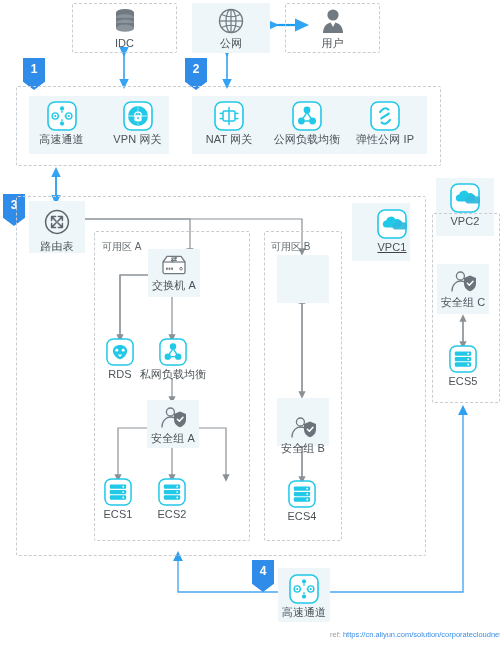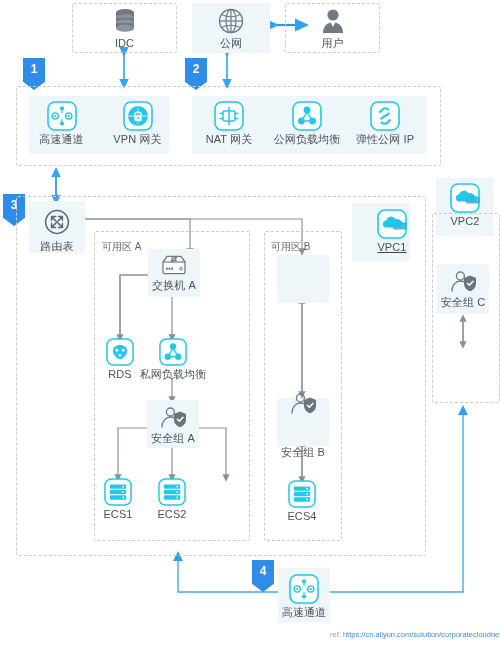--- a/index.html
+++ b/index.html
@@ -300,21 +300,21 @@
     </svg>
     <div class="lbl">ECS2</div>
   </div>
 
   <div class="abs dashbox" style="left:264px;top:231px;width:78px;height:310px;"></div>
   <div class="abs zonelabel" style="left:271px;top:240px;">可用区 B</div>
 
   <div class="abs tintbox" style="left:277px;top:255px;width:52px;height:48px;"></div>
 
   <div class="abs tintbox" style="left:277px;top:398px;width:52px;height:48px;"></div>
-  <div class="abs node" style="left:274px;top:390px;width:58px;gap:28px;">
+  <div class="abs node" style="left:274px;top:414px;width:58px;">
     <svg class="icon" width="30" height="26" viewBox="0 0 30 26">
       <path d="M12.4,4 a4,4 0 1 0 0,8 a4,4 0 1 0 0,-8 Z" fill="none" stroke="#707a80" stroke-width="1.3"></path>
       <path d="M4,23 C4,16.6 8.4,13 12.4,13 C14.2,13 15.6,13.4 16.8,14" fill="none" stroke="#707a80" stroke-width="1.3" stroke-linecap="round"></path>
       <path d="M22,7.4 L28,10 L28,15.4 C28,19.4 25.2,22 22,23.2 C18.8,22 16,19.4 16,15.4 L16,10 Z" fill="#6b747a"></path>
       <path d="M19.4,15.2 L21.4,17.2 L25,13.2" fill="none" stroke="#fff" stroke-width="1.5" stroke-linecap="round" stroke-linejoin="round"></path>
     </svg>
     <div class="lbl">安全组 B</div>
   </div>
 
   <div class="abs node" style="left:284px;top:480px;width:36px;">
@@ -356,20 +356,32 @@
   <div class="abs node" style="left:434px;top:268px;width:58px;">
     <svg class="icon" width="30" height="26" viewBox="0 0 30 26">
       <path d="M12.4,4 a4,4 0 1 0 0,8 a4,4 0 1 0 0,-8 Z" fill="none" stroke="#707a80" stroke-width="1.3"></path>
       <path d="M4,23 C4,16.6 8.4,13 12.4,13 C14.2,13 15.6,13.4 16.8,14" fill="none" stroke="#707a80" stroke-width="1.3" stroke-linecap="round"></path>
       <path d="M22,7.4 L28,10 L28,15.4 C28,19.4 25.2,22 22,23.2 C18.8,22 16,19.4 16,15.4 L16,10 Z" fill="#6b747a"></path>
       <path d="M19.4,15.2 L21.4,17.2 L25,13.2" fill="none" stroke="#fff" stroke-width="1.5" stroke-linecap="round" stroke-linejoin="round"></path>
     </svg>
     <div class="lbl">安全组 C</div>
   </div>
 
+  <div class="abs node" style="left:445px;top:345px;width:36px;">
+    <svg class="icon" width="28" height="28" viewBox="0 0 30 30">
+      <rect x="1" y="1" width="28" height="28" rx="7" fill="#fff" stroke="#22c8e8" stroke-width="1.6"></rect>
+      <rect x="6.2" y="7" width="17.6" height="4.6" rx="1.2" fill="#22c8e8"></rect>
+      <rect x="6.2" y="12.8" width="17.6" height="4.6" rx="1.2" fill="#22c8e8"></rect>
+      <rect x="6.2" y="18.6" width="17.6" height="4.6" rx="1.2" fill="#22c8e8"></rect>
+      <circle cx="20.6" cy="9.3" r="1" fill="#fff"></circle>
+      <circle cx="20.6" cy="15.1" r="1" fill="#fff"></circle>
+      <circle cx="20.6" cy="20.9" r="1" fill="#fff"></circle>
+    </svg>
+    <div class="lbl">ECS5</div>
+  </div>
 
   <div class="abs badge" style="left:252px;top:560px;">4</div>
 
   <div class="abs tintbox" style="left:278px;top:568px;width:52px;height:54px;"></div>
   <div class="abs node" style="left:276px;top:574px;width:56px;">
     <svg class="icon" width="30" height="30" viewBox="0 0 30 30">
       <rect x="1" y="1" width="28" height="28" rx="7" fill="#fff" stroke="#22c8e8" stroke-width="1.6"></rect>
       <circle cx="15" cy="7.4" r="2.1" fill="#22c8e8"></circle>
       <circle cx="15" cy="22.6" r="2.1" fill="#22c8e8"></circle>
       <circle cx="8.2" cy="15" r="3.1" fill="none" stroke="#22c8e8" stroke-width="1.4"></circle>

